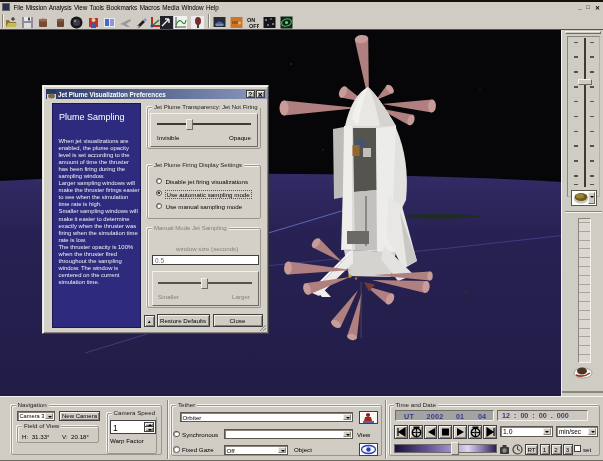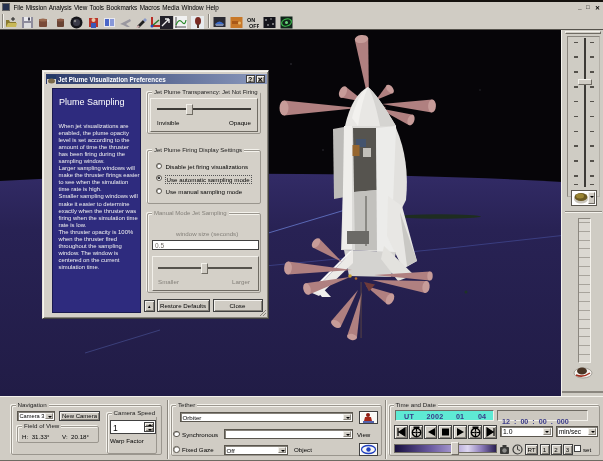--- a/index.html
+++ b/index.html
@@ -357,26 +357,26 @@
         <ellipse cx="8.5" cy="5.5" rx="7" ry="4" fill="none" stroke="#2040c0" stroke-width="1.3"></ellipse>
         <circle cx="8.5" cy="5.5" r="2.2" fill="#2040c0"></circle>
       </svg>
     </div>
 
     <div class="abs" style="left:385px;top:3px;width:1px;height:59px;background:#8a867e;box-shadow:1px 0 0 #f4f2ec;"></div>
 
     <div class="abs groupbox" style="left:388.5px;top:7.5px;width:211.5px;height:51.5px;">
       <span class="gt">Time and Date</span>
     </div>
-    <div class="abs sunken" style="left:395px;top:12.5px;width:98.5px;height:11.5px;background:#5eead4;">
+    <div class="abs sunken" style="left:395px;top:12.5px;width:98.5px;height:11.5px;background:#a3a3a3;">
       <span class="abs" style="left:8px;top:1.5px;font-size:7.2px;font-weight:bold;color:#3a3a88;letter-spacing:.3px;word-spacing:10px;">UT 2002</span>
       <span class="abs" style="left:60px;top:1.5px;font-size:7.2px;font-weight:bold;color:#3a3a88;word-spacing:12px;">01 04</span>
     </div>
     <div class="abs sunken" style="left:497px;top:12.5px;width:91px;height:11.5px;background:#ccc8c0;">
-      <span class="abs" style="left:4px;top:6px;font-size:7.2px;font-weight:bold;color:#3a3a88;">12&nbsp;&nbsp;:&nbsp;&nbsp;00&nbsp;&nbsp;:&nbsp;&nbsp;00&nbsp;&nbsp;.&nbsp;&nbsp;000</span>
+      <span class="abs" style="left:4px;top:0;font-size:7.2px;font-weight:bold;color:#3a3a88;">12&nbsp;&nbsp;:&nbsp;&nbsp;00&nbsp;&nbsp;:&nbsp;&nbsp;00&nbsp;&nbsp;.&nbsp;&nbsp;000</span>
     </div>
     <div id="vcr">
         <div class="abs btn" style="left:394px;top:27.5px;width:13.8px;height:14px;"><svg width="13" height="12" viewBox="0 0 13 12">
             <path d="M3,2 V10 M10,2 L4,6 L10,10 Z" stroke="#000" stroke-width="1.2" fill="#000"></path>
           </svg></div>
         <div class="abs btn" style="left:408.8px;top:27.5px;width:13.8px;height:14px;"><svg width="13" height="12" viewBox="0 0 13 12">
             <circle cx="6.5" cy="6.5" r="4.2" fill="none" stroke="#000" stroke-width="1.4"></circle>
             <circle cx="6.5" cy="6.5" r="1.2" fill="#000"></circle>
             <path d="M6.5,2.3 V5 M6.5,8 V10.7 M2.3,6.5 H5 M8,6.5 H10.7" stroke="#000" stroke-width="1.1"></path>
             <rect x="3.5" y="0.5" width="6" height="1.6" fill="#000"></rect>
@@ -424,21 +424,21 @@
     </svg>
     <div class="abs btn" style="left:525px;top:46.5px;width:13px;height:11px;line-height:10px;">RT</div>
     <div class="abs btn" style="left:539.5px;top:46.5px;width:10px;height:11px;line-height:10px;">1</div>
     <div class="abs btn" style="left:550.5px;top:46.5px;width:11px;height:11px;line-height:10px;">2</div>
     <div class="abs btn" style="left:562.5px;top:46.5px;width:10px;height:11px;line-height:10px;">3</div>
     <div class="abs" style="left:574px;top:48px;width:7px;height:7px;background:#fff;border:1px solid #404040;"></div>
     <div class="lbl" style="left:583px;top:48.5px;">set</div>
   <div class="abs" style="left:0;top:62.5px;width:603px;height:2.5px;background:#6e6a62;"></div>
   </div>
 
-  <div class="abs" style="left:42px;top:70px;width:227px;height:249px;background:#d4d0c8;
+  <div class="abs" style="left:42px;top:85px;width:227px;height:249px;background:#d4d0c8;
      border:1px solid #404040;border-top-color:#e8e5de;border-left-color:#e8e5de;
      box-shadow:inset 1px 1px 0 #f6f4ee, inset -1px -1px 0 #87837b;">
 
     <div class="abs" style="left:3px;top:2.5px;width:221px;height:10.5px;
       background:linear-gradient(90deg,#2a3a6a,#8b99bd);">
       <svg width="9" height="9" style="position:absolute;left:1px;top:1px;">
         <rect x="0" y="0" width="9" height="9" fill="#d8d4cc"></rect>
         <path d="M0,0 h9 v4 h-9 Z" fill="#223a66"></path>
         <ellipse cx="4.5" cy="6" rx="3.5" ry="2.5" fill="#7a6a4a"></ellipse>
       </svg>

